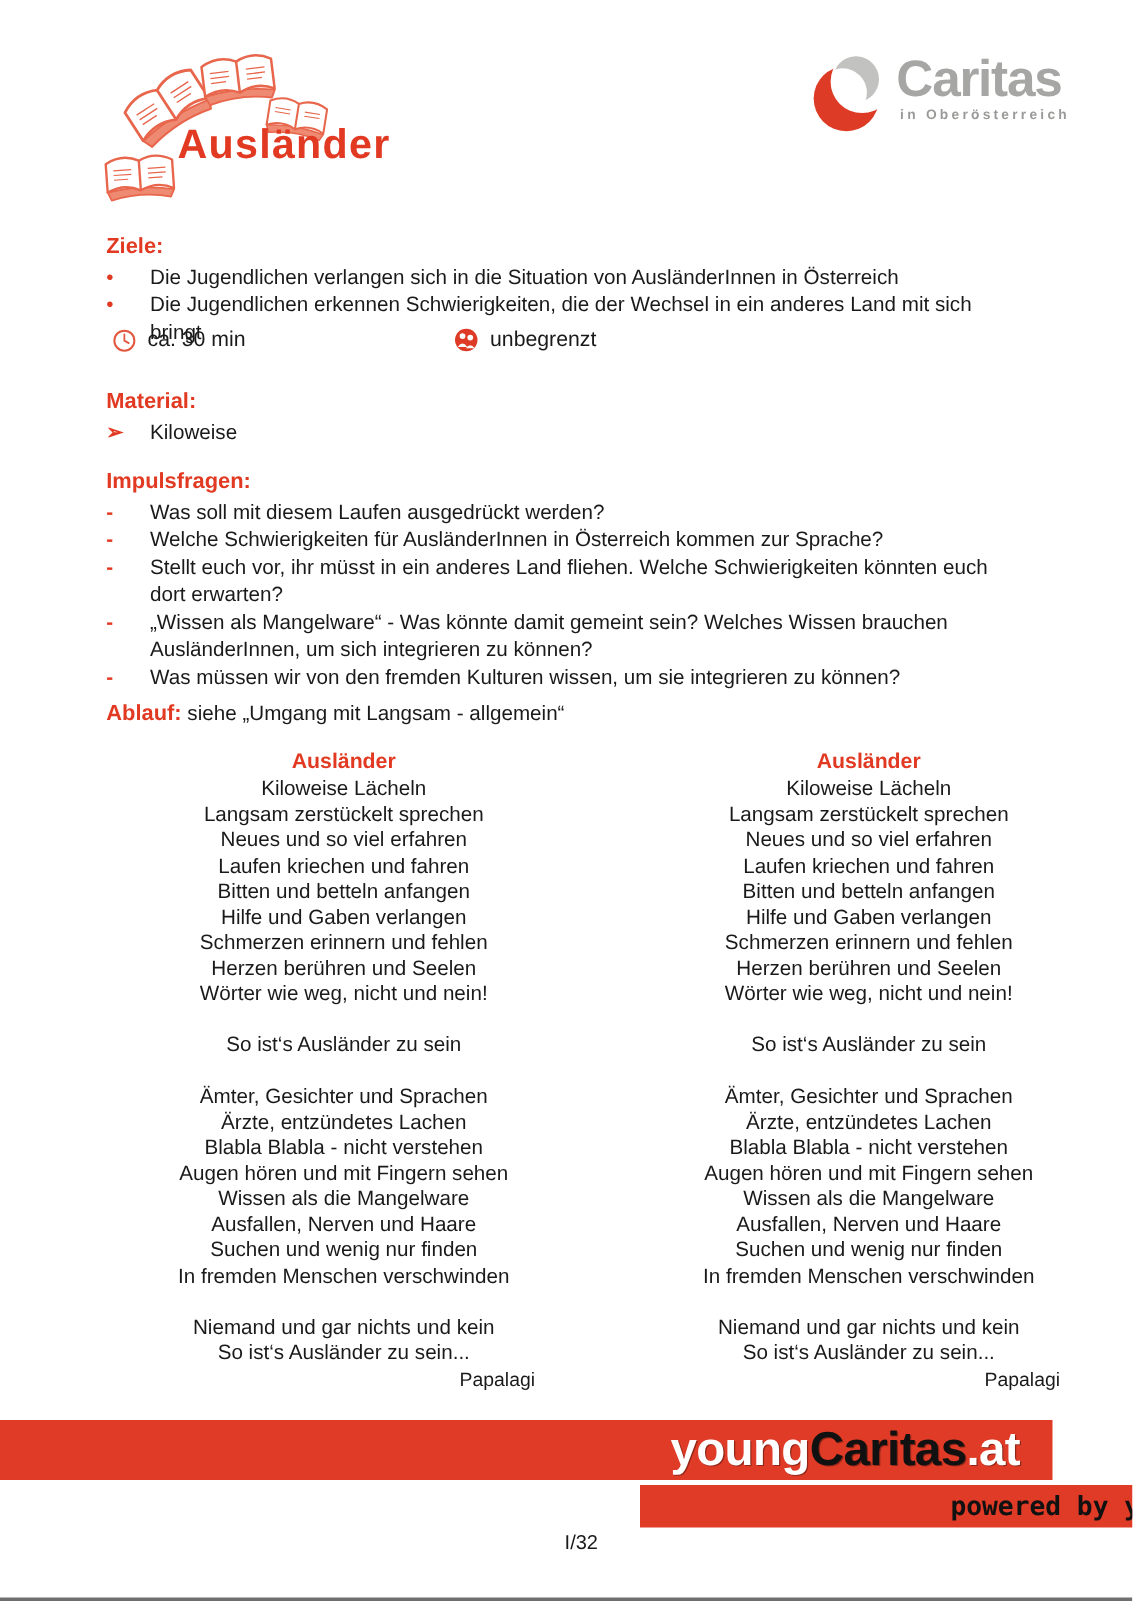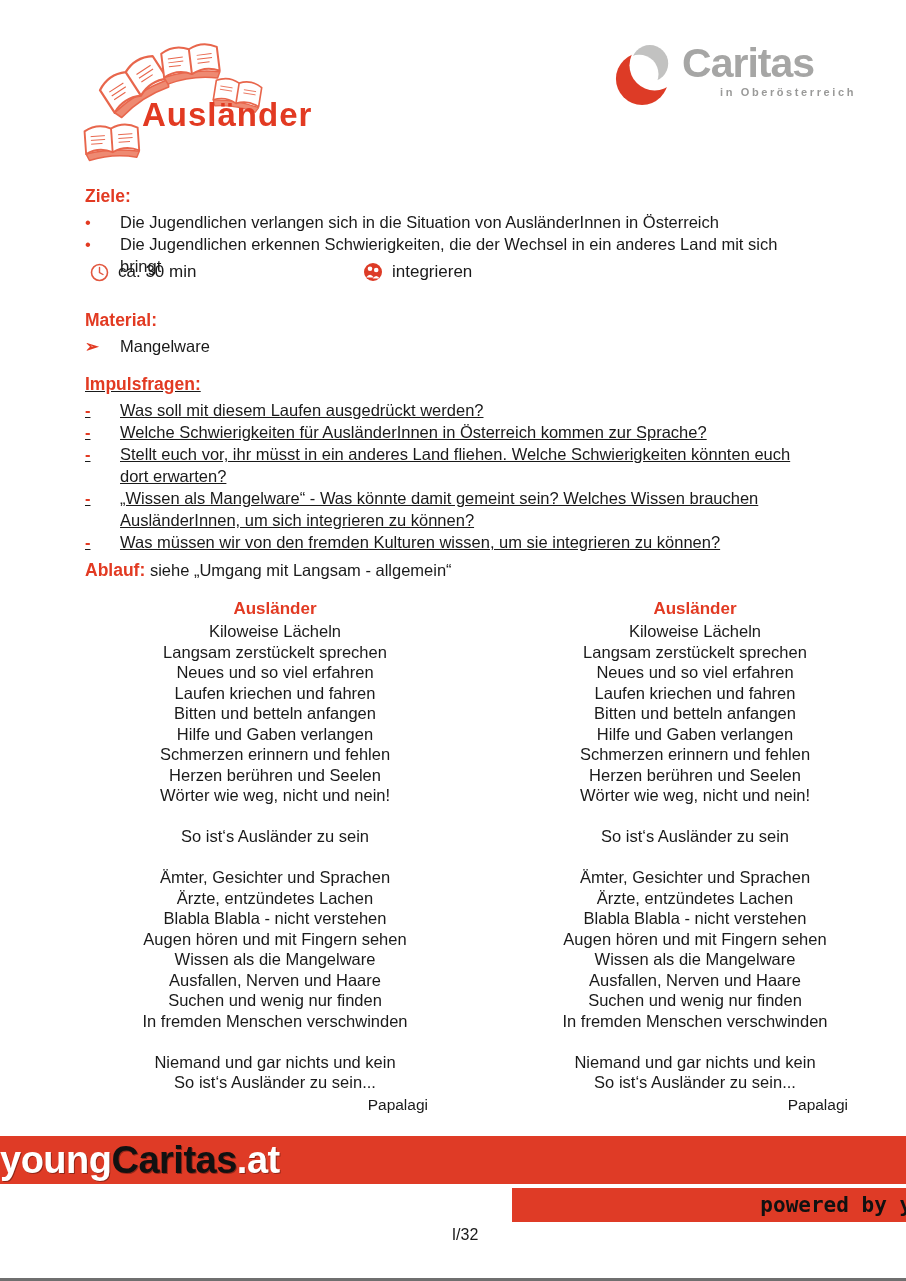--- a/index.html
+++ b/index.html
@@ -22,50 +22,50 @@
   
   .books{position:absolute;left:78px;top:30px;}
   .doc-title{
     position:absolute;left:142px;top:96px;margin:0;
     font-size:33px;font-weight:bold;letter-spacing:1px;
     color:var(--accent-red);
   }
   .caritas-logo{position:absolute;top:42px;right:50px;display:flex;align-items:flex-start;}
   .logo-text{margin-left:8px;}
   .logo-brand{font-size:41px;font-weight:bold;color:var(--logo-gray);line-height:1.05;letter-spacing:-1px;}
-  .logo-region{font-size:11px;font-weight:bold;color:#9a9a99;letter-spacing:2.6px;margin-top:1px;padding-left:3px;margin-left:35px;}
+  .logo-region{font-size:11px;font-weight:bold;color:#9a9a99;letter-spacing:2.6px;margin-top:1px;padding-left:3px;}
   
   .sec{position:absolute;left:85px;width:786px;}
   .sec h2{margin:0 0 4px 0;font-size:17.5px;color:var(--accent-red);}
   .sec-ziele{top:186px;}
   .sec-material{top:310px;}
-  .sec-impulsfragen{top:374px;text-decoration:underline;}
+  .sec-impulsfragen{top:374px;}
   .sec-ablauf{top:560px;font-size:16.5px;}
   .h-inline{font-size:17.5px;font-weight:bold;color:var(--accent-red);}
   .li{display:flex;font-size:16.5px;line-height:22px;}
   .li .bullet{flex:none;width:35px;color:var(--accent-red);font-weight:bold;}
   .li .li-text{max-width:700px;}
   .sec-ziele .bullet{font-weight:normal;}
   
   .meta-item{position:absolute;display:flex;align-items:center;gap:9px;font-size:17px;}
   .meta-duration{left:90px;top:262px;}
   .meta-participants{left:363px;top:262px;}
   
   .poem-col{position:absolute;top:598px;width:330px;text-align:center;}
   .poem-col-1{left:110px;}
   .poem-col-2{left:530px;}
   .poem-title{font-size:17px;font-weight:bold;color:var(--accent-red);line-height:21px;margin-bottom:2px;}
   .poem-line{font-size:16.5px;line-height:20.5px;}
   .poem-gap{height:20.5px;}
   .poem-attribution{text-align:right;padding-right:12px;font-size:15.5px;line-height:20px;margin-top:2px;}
   
   .footer-band{
-    position:absolute;left:0;top:1136px;width:906px;height:48px;
+    position:absolute;left:0;top:1136px;width:842px;height:48px;
     background:var(--band-red);
-    display:flex;align-items:center;justify-content:flex-start;
+    display:flex;align-items:center;justify-content:flex-end;
     padding-right:26px;
   }
   .brand-wordmark{font-size:38px;font-weight:bold;letter-spacing:-0.5px;text-shadow:1px 1px 0 rgba(0,0,0,0.35);}
   .brand-young,.brand-domain{color:#ffffff;}
   .brand-caritas{color:#111111;}
   .powered-band{
     position:absolute;left:512px;top:1188px;width:468px;height:34px;
     background:var(--band-red);
     display:flex;align-items:center;justify-content:flex-end;
     padding-right:30px;
@@ -157,29 +157,29 @@
     <span>ca. 30 min</span>
   </div>
   <div class="meta-item meta-participants">
     <svg width="20" height="20" viewBox="0 0 20 20">
       <circle cx="10" cy="10" r="9" fill="#dd3b26"></circle>
       <circle cx="7" cy="6.8" r="2.3" fill="#fff"></circle>
       <path d="M3.2,15.5 Q7,10.2 10.8,15.5 Z" fill="#fff"></path>
       <circle cx="13.2" cy="8" r="2.3" fill="#fff"></circle>
       <path d="M9.6,16.6 Q13.2,11.6 16.8,16.6 Z" fill="#fff"></path>
     </svg>
-    <span>integrieren</span>
+    <span>unbegrenzt</span>
   </div>
 
   <section class="sec sec-material">
     <h2>Material:</h2>
     <div class="list">
         <div class="li">
           <span class="bullet">➢</span>
-          <span class="li-text">Mangelware</span>
+          <span class="li-text">Kiloweise</span>
         </div>
       </div>
   </section>
 
   <section class="sec sec-impulsfragen">
     <h2>Impulsfragen:</h2>
     <div class="list">
         <div class="li">
           <span class="bullet">-</span>
           <span class="li-text">Was soll mit diesem Laufen ausgedrückt werden?</span>

